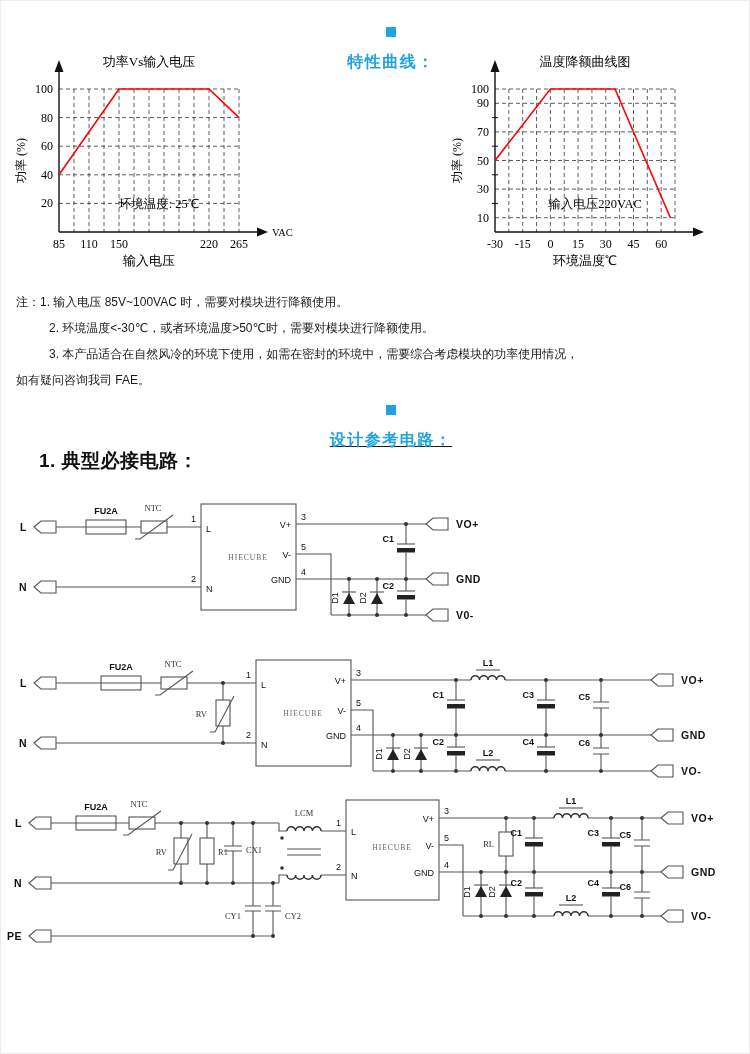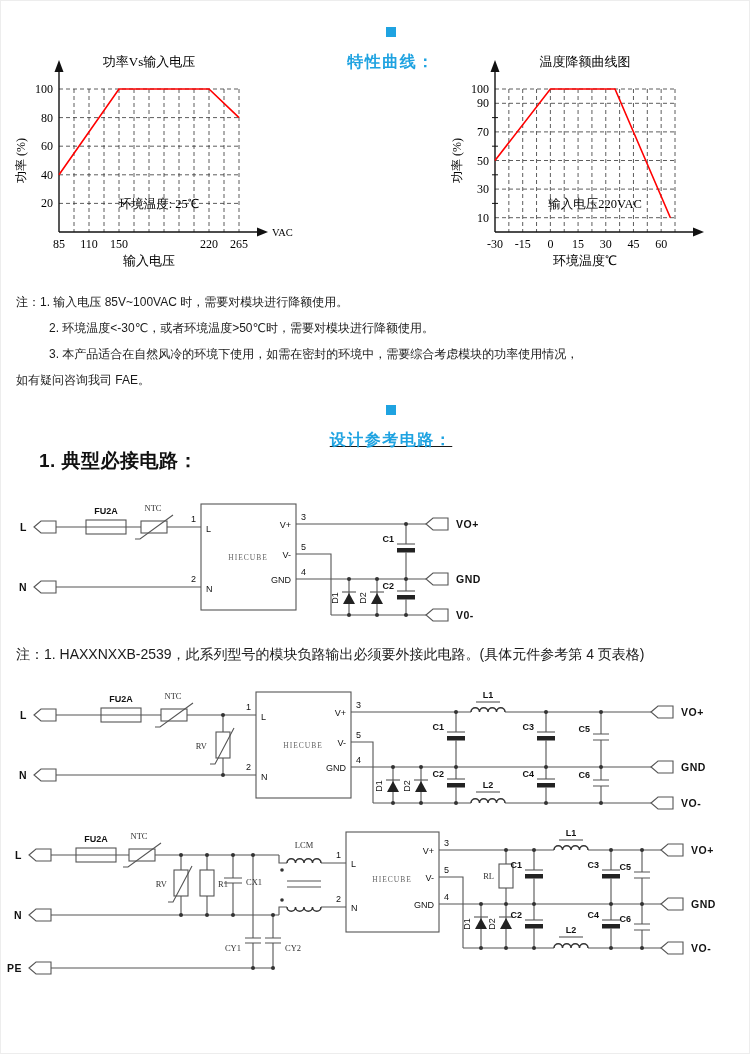--- a/index.html
+++ b/index.html
@@ -217,21 +217,20 @@
       <circle class="dot" cx="405" cy="42" r="2"></circle>
         <circle class="dot" cx="348" cy="97" r="2"></circle>
         <circle class="dot" cx="376" cy="97" r="2"></circle>
         <circle class="dot" cx="405" cy="97" r="2"></circle>
         <circle class="dot" cx="348" cy="133" r="2"></circle>
         <circle class="dot" cx="376" cy="133" r="2"></circle>
         <circle class="dot" cx="405" cy="133" r="2"></circle>
     </g>
   </svg>
 
-  <p class="circ-note">注：1. HAXXNXXB-2539，此系列型号的模块负路输出必须要外接此电路。(具体元件参考第 4 页表格)</p>
 
 
   <svg class="circuit" width="750" height="150" viewBox="0 0 750 150" style="margin-top:6px">
     <g>
       <path class="w" d="M55,45 H100 M140,45 H160 M186,45 H255 M55,105 H255 M222,45 V62 M222,88 V105 M350,42 H470 M504,42 H650 M350,72 H372 V133 M350,97 H650 M372,133 H470 M504,133 H650 M392,97 V133 M420,97 V133 M455,42 V62 M455,70.5 V97 M455,97 V109 M455,117.5 V133 M545,42 V62 M545,70.5 V97 M545,97 V109 M545,117.5 V133 M600,42 V64 M600,70 V97 M600,97 V110 M600,116 V133"></path>
     </g>
     <g>
       <polygon class="sym" points="33,45 40,39 55,39 55,51 40,51"></polygon>
       <text class="term" x="26" y="49" text-anchor="end">L</text>
     </g>

